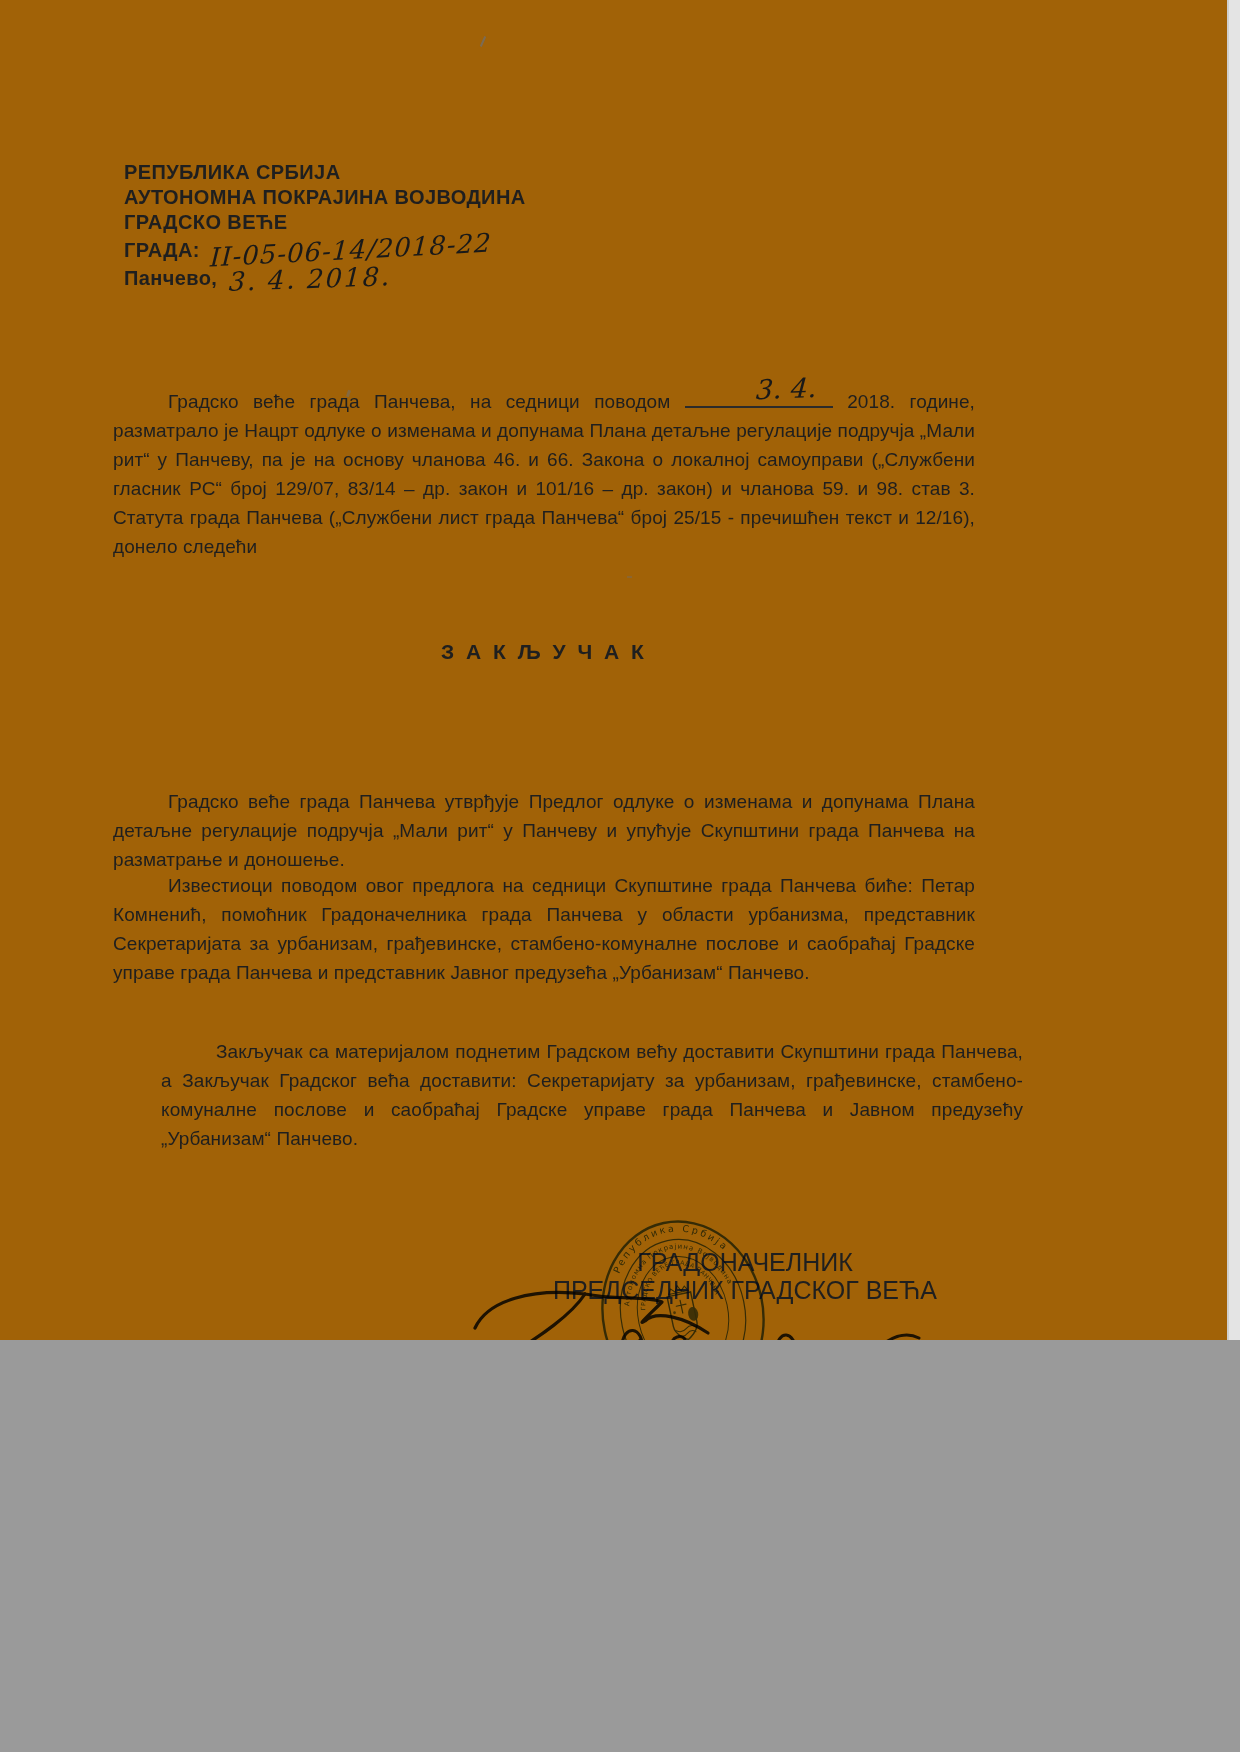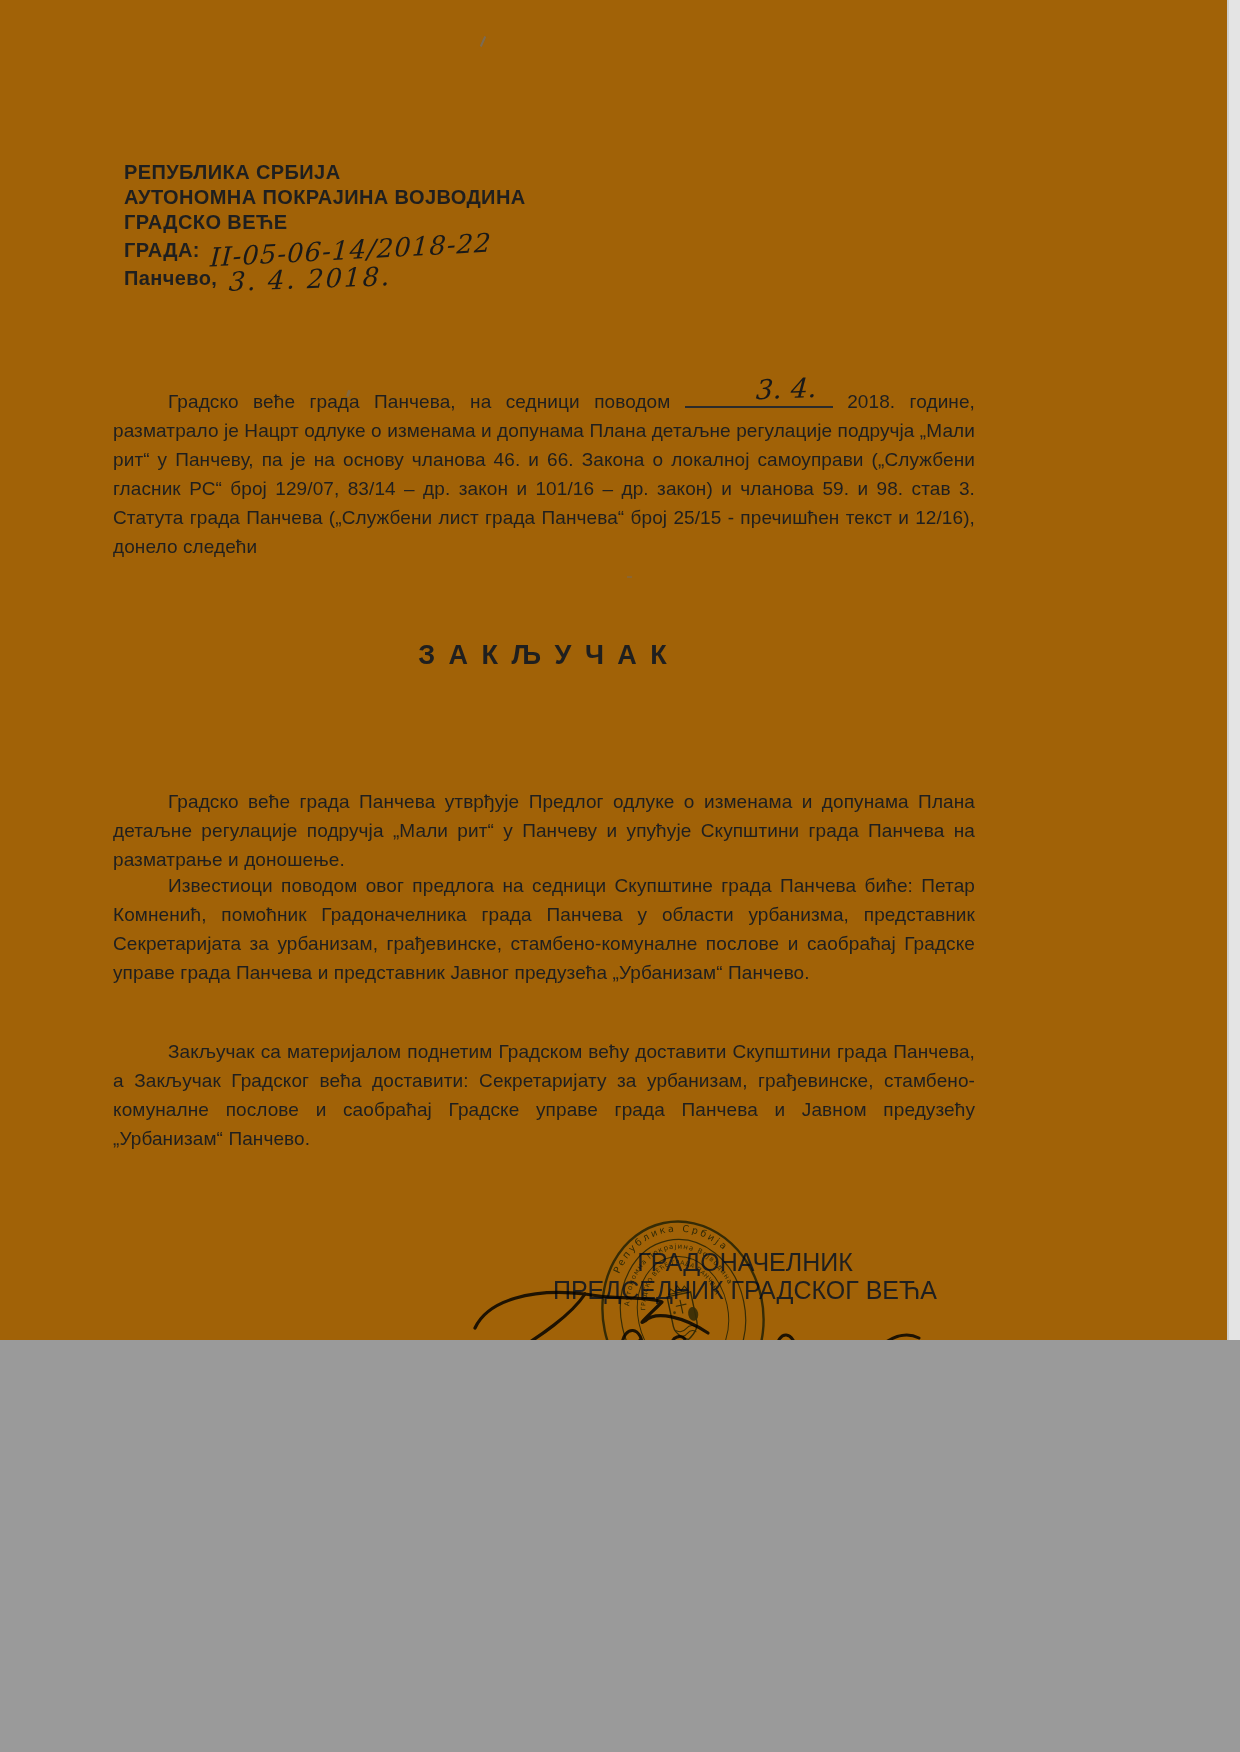--- a/index.html
+++ b/index.html
@@ -27,24 +27,24 @@
   
   .para{
     position:absolute;left:113px;width:862px;
     font-size:19px;line-height:29px;
     text-align:justify;text-indent:55px;
     letter-spacing:.1px;
   }
   .p1{top:368px;}
   .p2{top:768px;}
   .p3{top:852px;}
-  .p4{top:1018px;}
+  .p4{top:1018px;margin-left:48px;}
   .doc-heading{
     position:absolute;left:113px;width:862px;top:640px;
-    text-align:center;font-size:27px;font-weight:bold;
+    text-align:center;font-size:21px;font-weight:bold;
     letter-spacing:3px;margin:0;
   }
   .date-slot{
     position:relative;display:inline-block;width:148px;height:18px;
     border-bottom:2px solid #2b2b2b;vertical-align:baseline;
   }
   .date-slot .hand{
     position:absolute;left:0;right:0;bottom:3px;text-align:center;
     font-size:27px;transform:rotate(-2deg) skewX(-6deg);
   }

